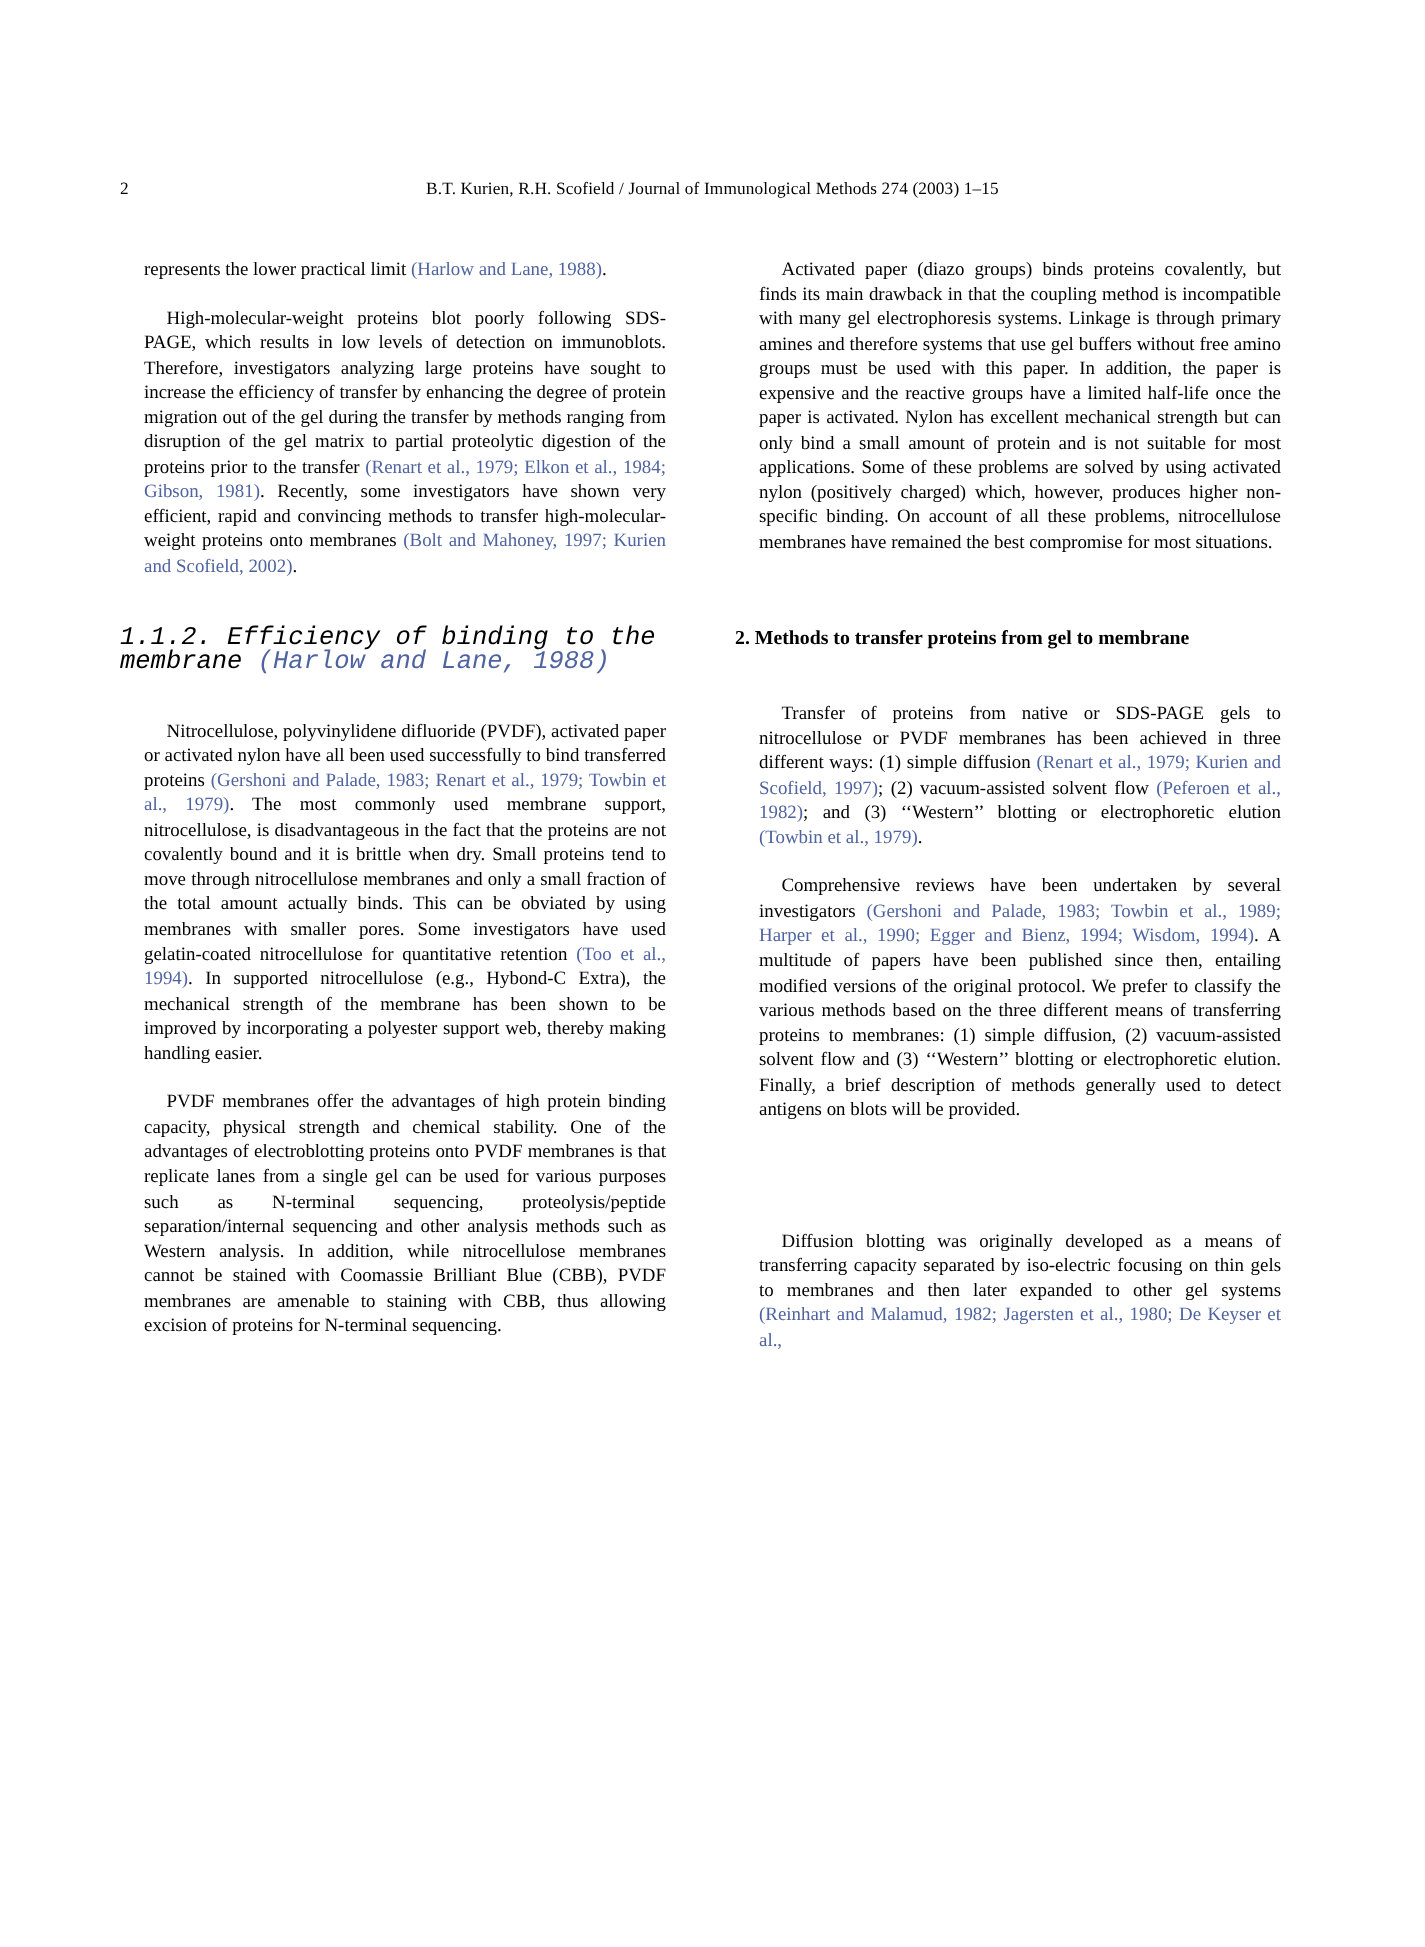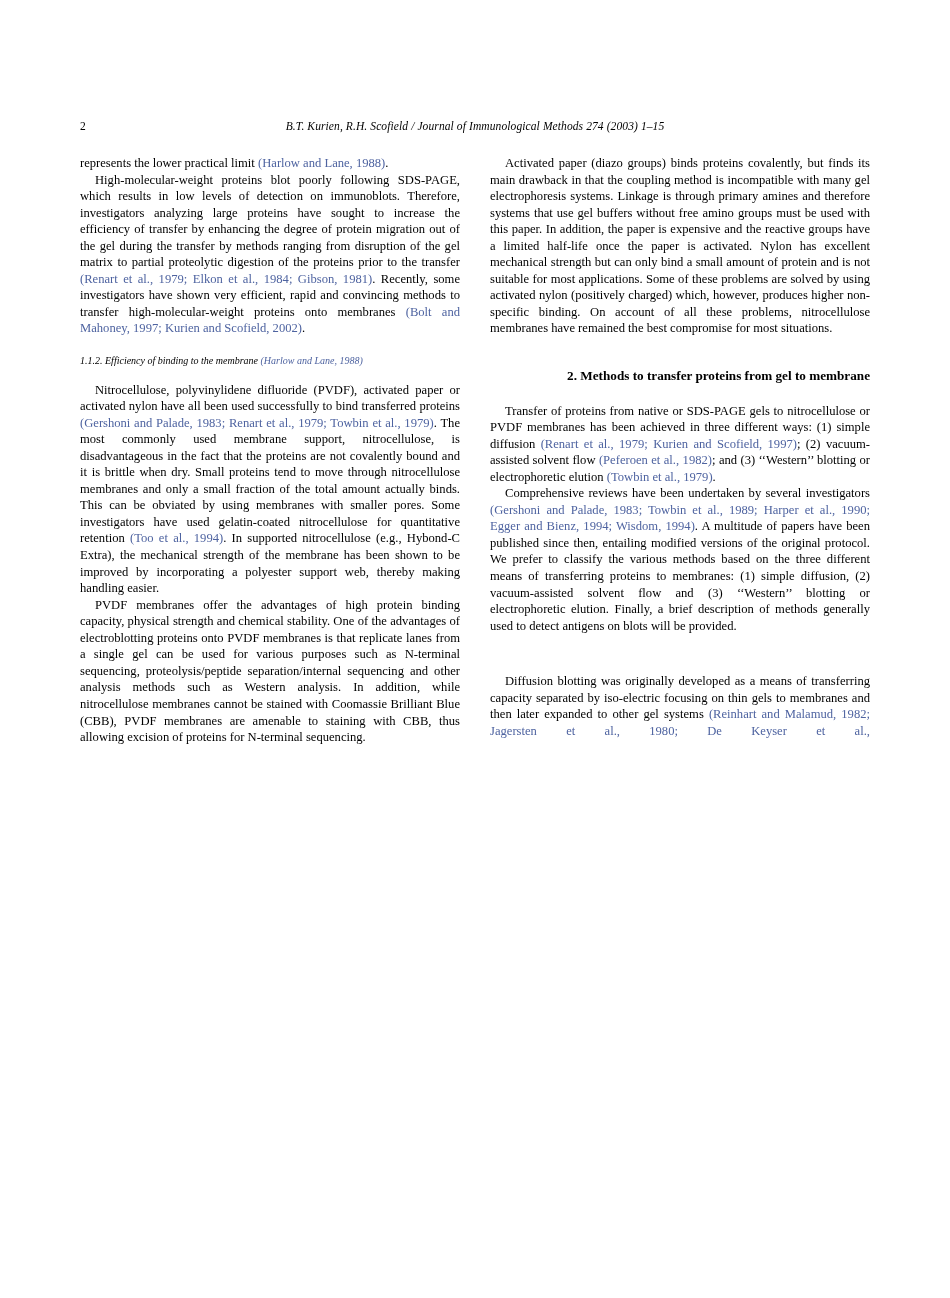--- a/index.html
+++ b/index.html
@@ -37,21 +37,20 @@
     top: 0;
     font-style: normal;
     font-size: 11.5px;
   }
   .running-head .head-title {
     position: absolute;
     left: 0;
     top: 0;
     width: 790px;
     text-align: center;
-    font-style: italic;
     font-size: 11.5px;
     letter-spacing: 0.1px;
   }
 
   
   .columns {
     position: absolute;
     top: 155px;
     left: 80px;
     width: 790px;
@@ -60,21 +59,21 @@
   .col {
     position: absolute;
     top: 0;
     width: 380px;
     height: 1040px;
   }
   .col-left  { left: 0px; }
   .col-right { left: 410px; }
 
   p.para {
-    margin: 0;
+    margin: 16px;
     font-size: 12.6px;
     line-height: 16.55px;
     text-align: justify;
     text-justify: inter-word;
     text-indent: 15px;
     hyphens: none;
     -webkit-hyphens: none;
   }
   p.para.noindent { text-indent: 0; }
 
@@ -85,36 +84,37 @@
     width: 100%;
   }
   p.para.ragged::after { content: none; }
 
   .cite {
     color: #4e63a0;
   }
 
   h3.sec-italic {
     margin: 0;
-    font-size: 10px;
+    font-size: 17px;
     line-height: 16.55px;
     font-style: italic;
     font-weight: normal;
     text-align: left;
     text-indent: 0;
+    font-family: Liberation Mono, monospace;
   }
   h3.sec-italic .cite { font-style: italic; }
 
   h2.sec-bold {
     margin: 0;
     font-size: 13.2px;
     line-height: 17.5px;
     font-weight: bold;
     font-style: normal;
-    text-align: right;
+    text-align: left;
     text-indent: 0;
     padding-left: 8px;
   }
   h2.sec-bold .numlabel { margin-left: -8px; }
 
   .gap-before-head  { height: 16px; }
   .gap-after-head   { height: 12px; }
   .gap-before-head2 { height: 30px; }
   .gap-after-head2  { height: 18px; }
   .gap-before-head21 { height: 22px; }

